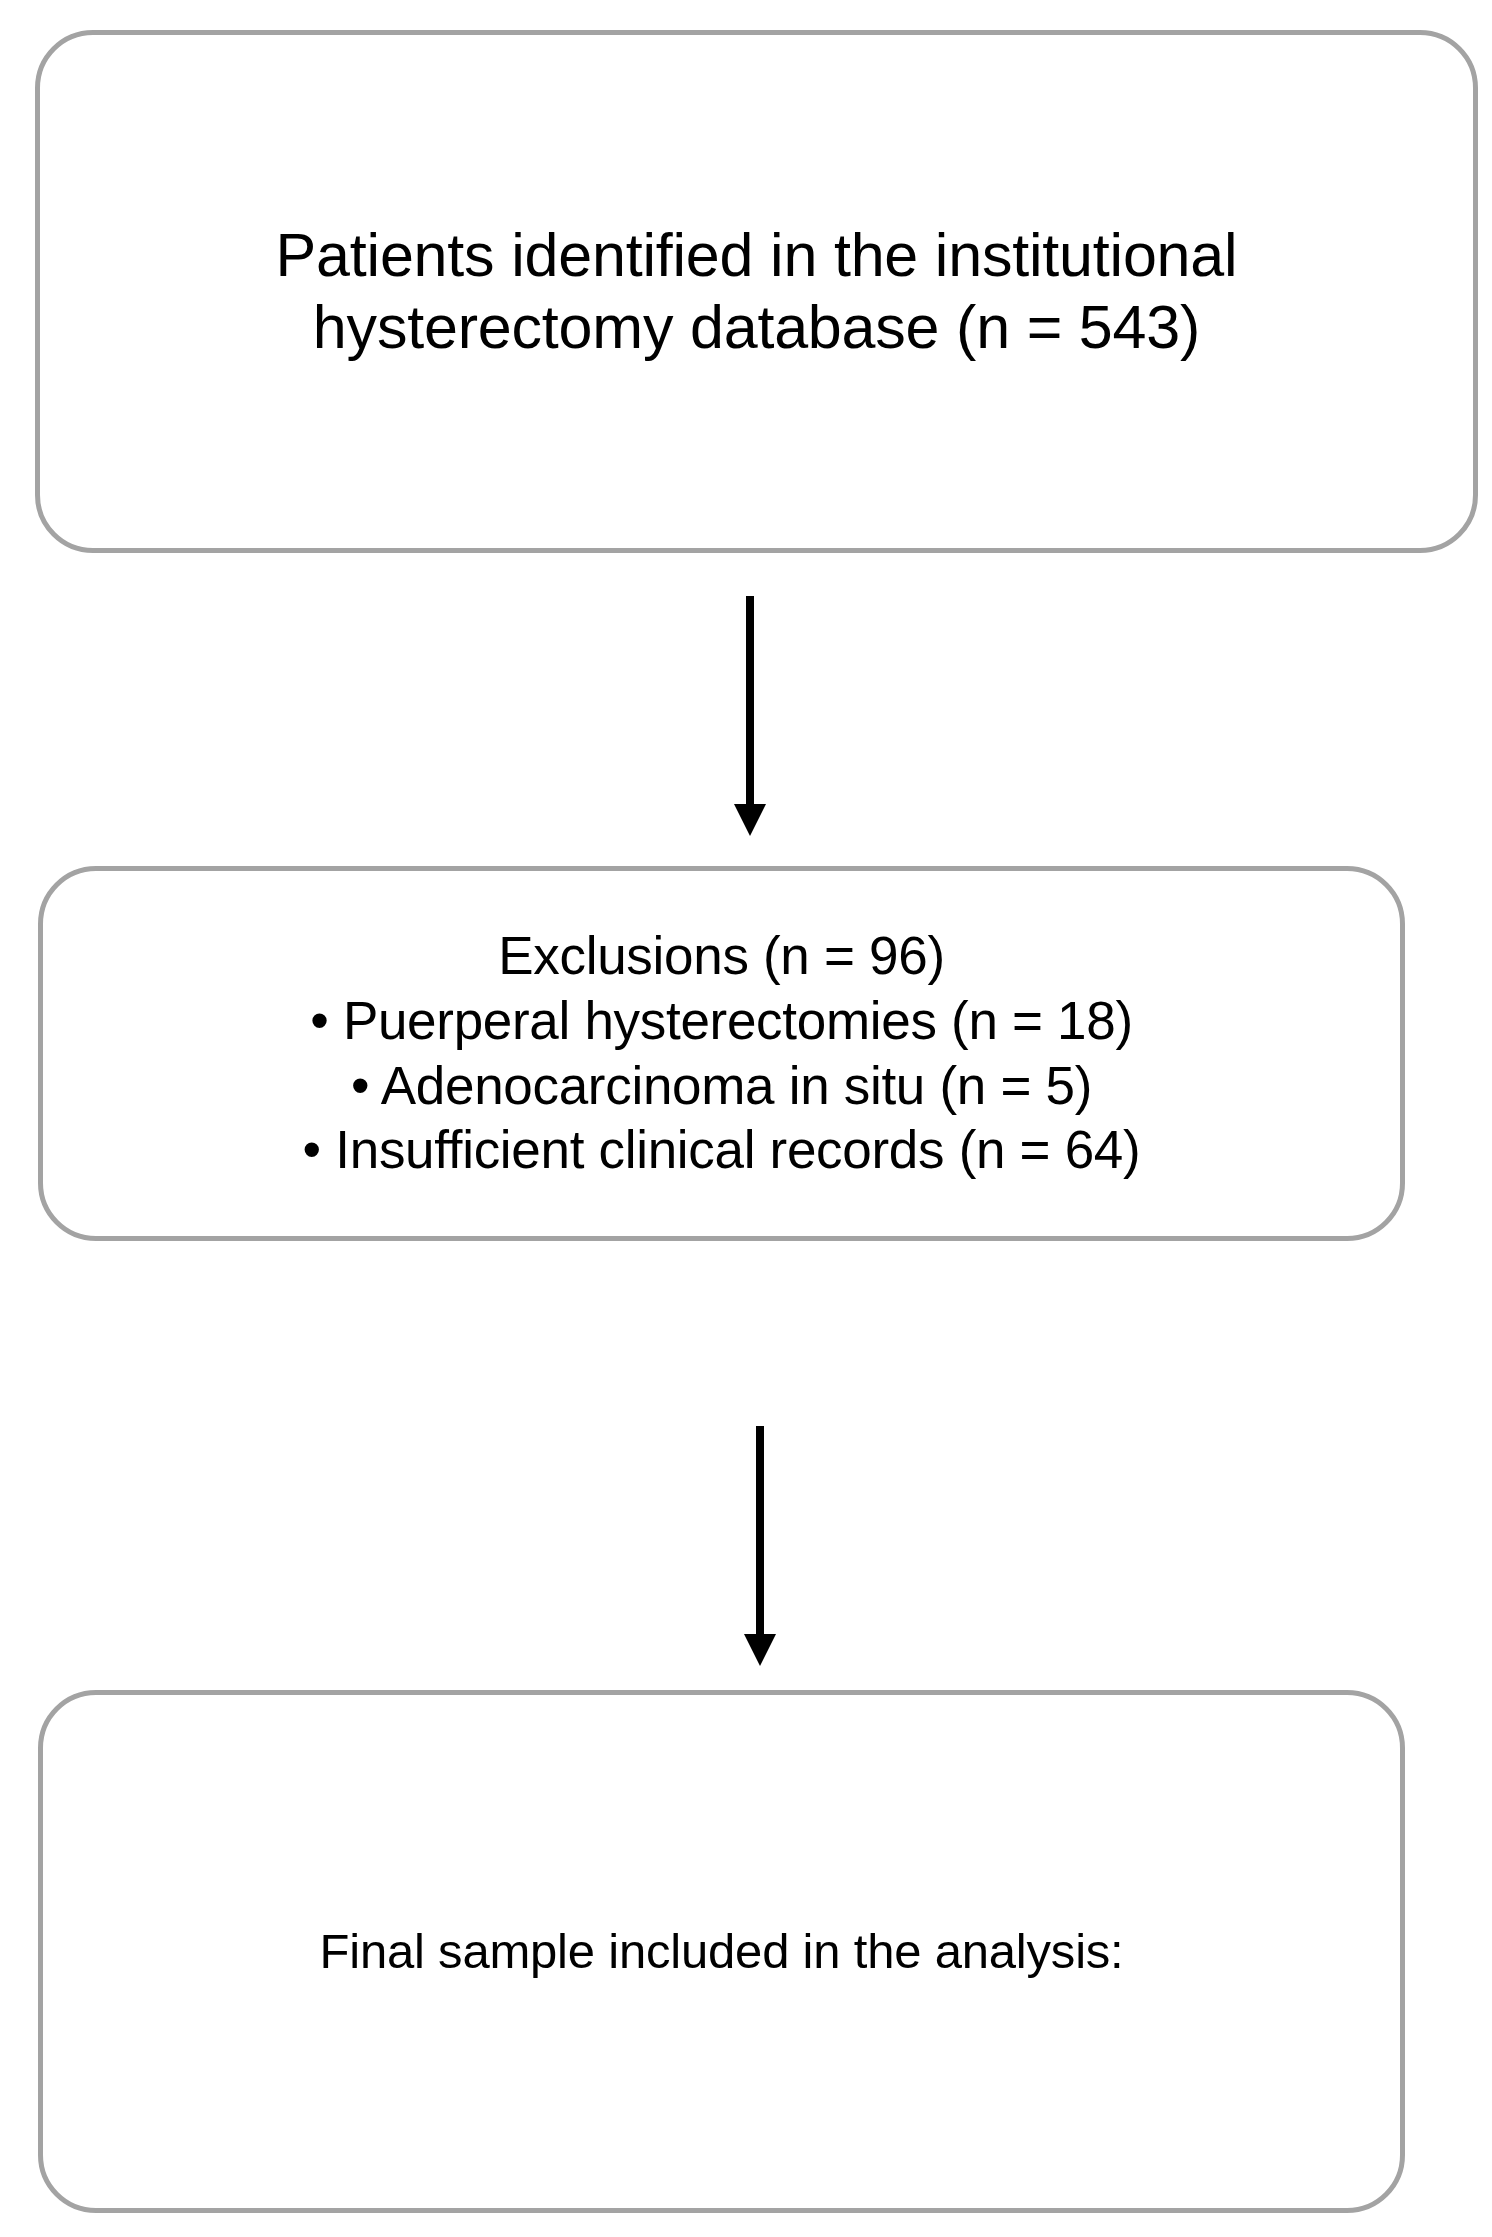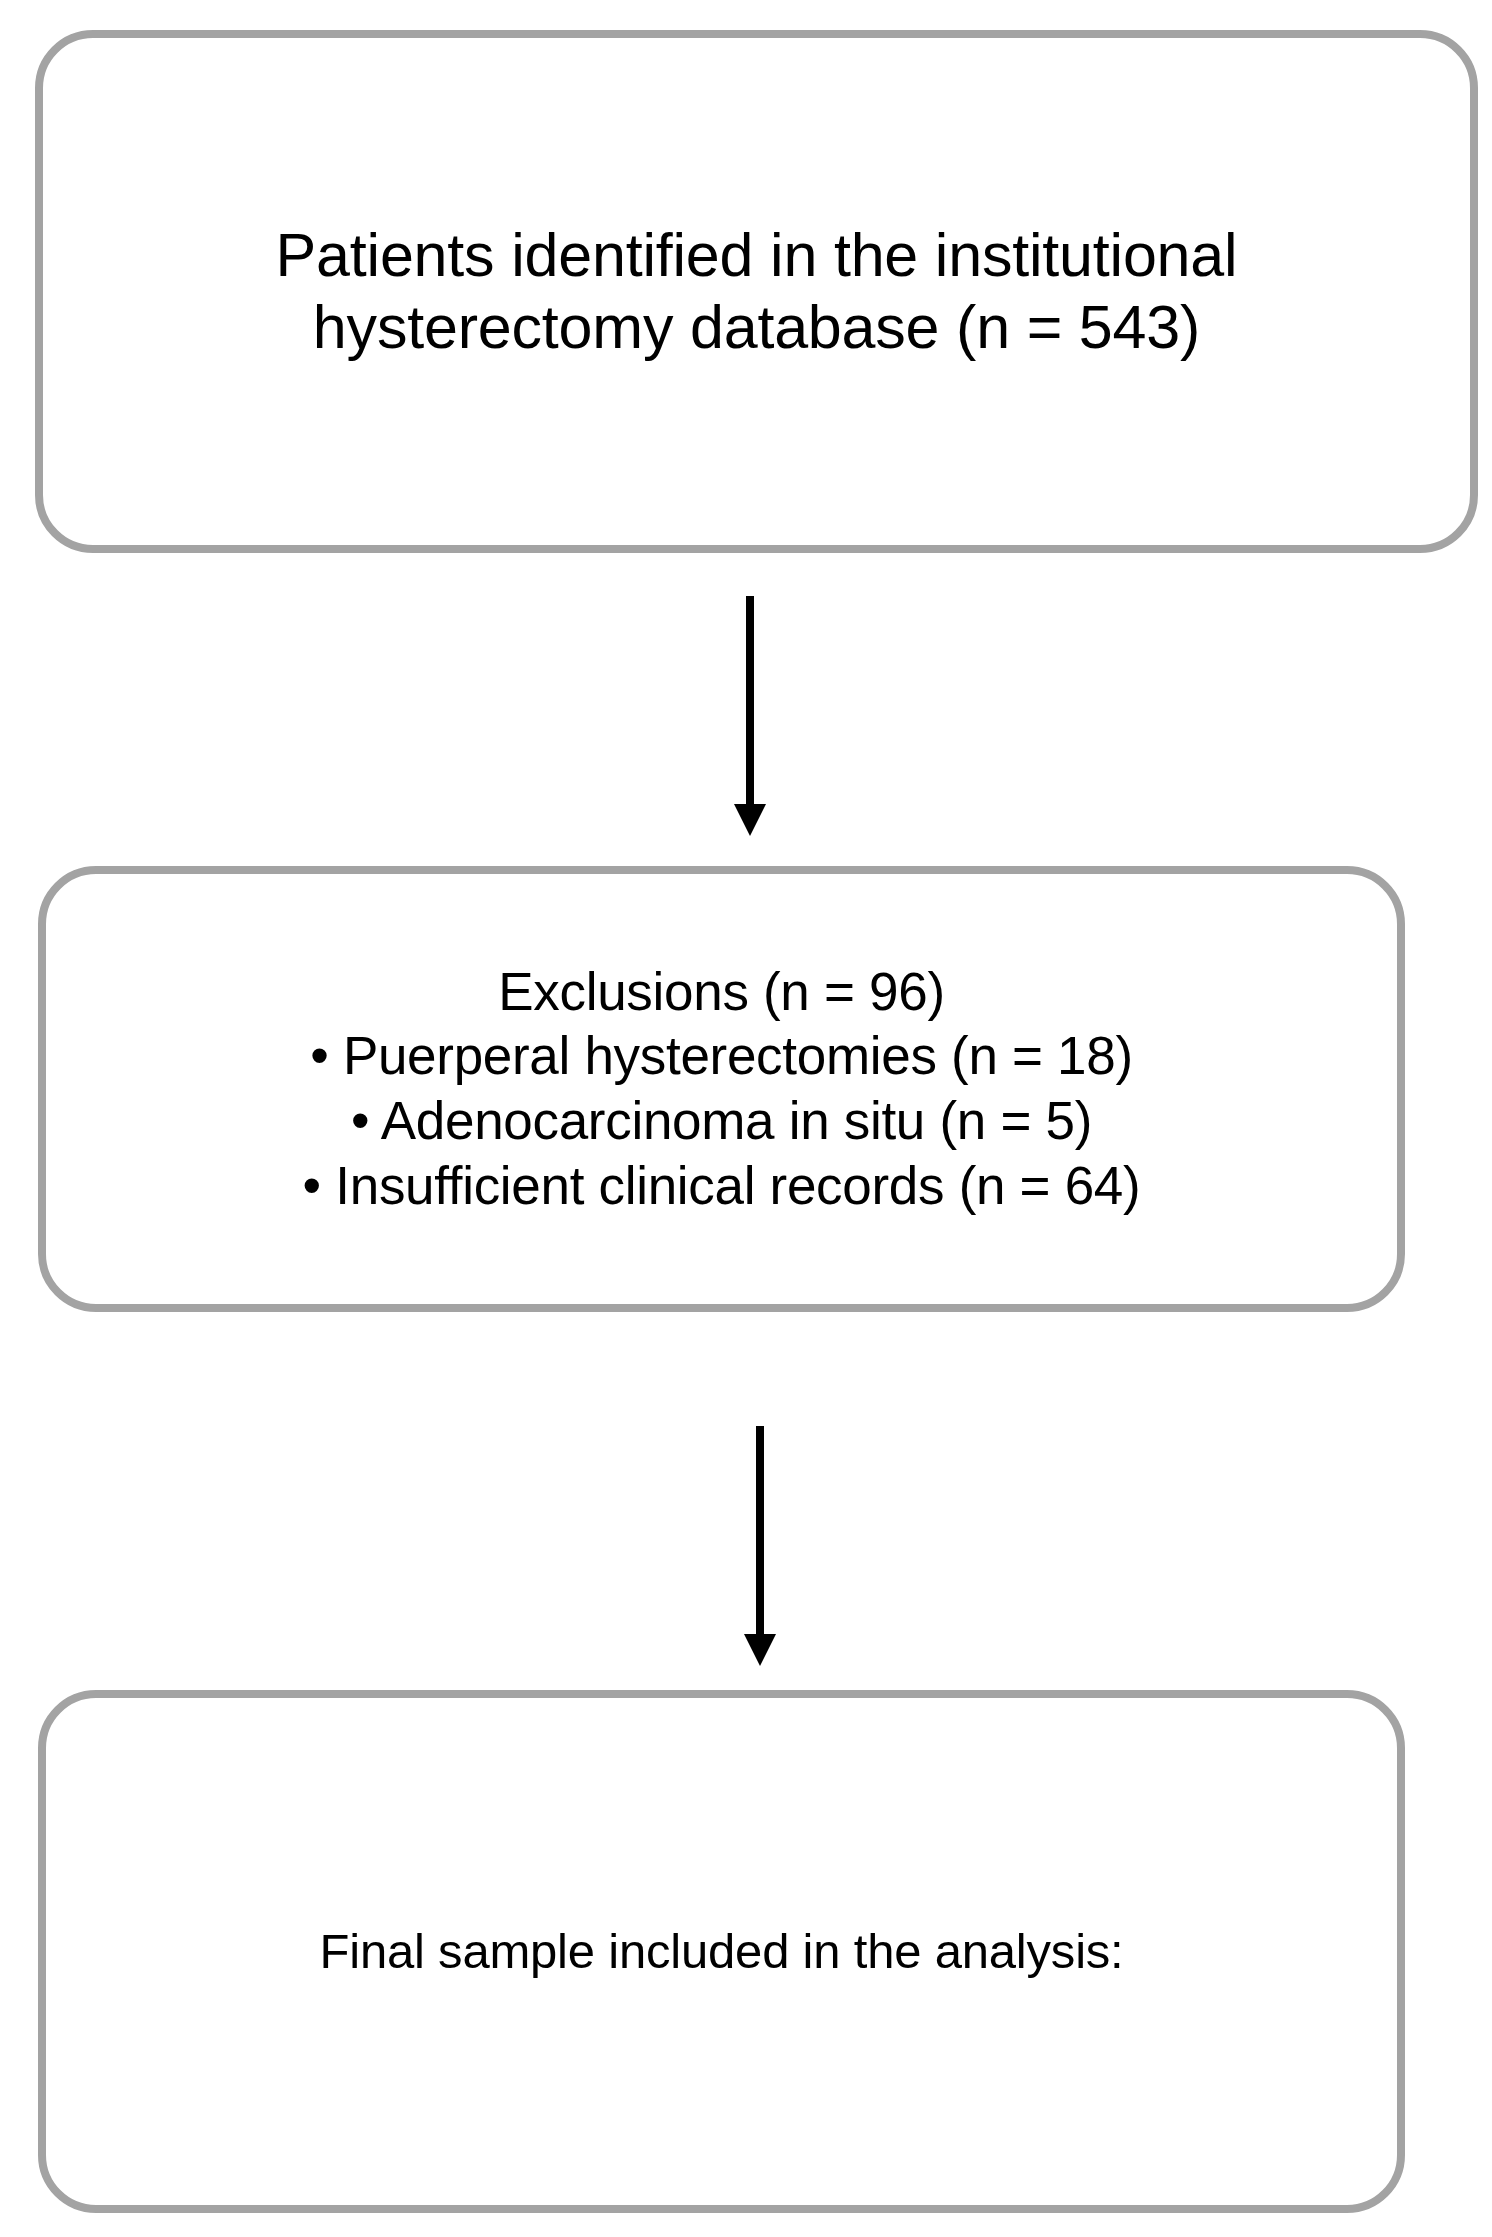--- a/index.html
+++ b/index.html
@@ -18,21 +18,21 @@
   #flowchart {
     position: relative;
     width: 1492px;
     height: 2237px;
     background: #ffffff;
   }
 
   .node-box {
     position: absolute;
     box-sizing: border-box;
-    border: 8px solid #a3a3a3;
+    border: 5px solid #a3a3a3;
     border-radius: 58px;
     background: #ffffff;
     display: flex;
     align-items: center;
     justify-content: center;
   }
 
   .node-text {
     width: 100%;
     text-align: center;
@@ -57,21 +57,21 @@
     font-size: 61px;
     line-height: 1.18;
     letter-spacing: -0.2px;
   }
 
   
   #box-exclusions {
     left: 38px;
     top: 866px;
     width: 1367px;
-    height: 446px;
+    height: 375px;
   }
   #box-exclusions .node-text {
     font-size: 53px;
     line-height: 1.22;
     letter-spacing: -0.3px;
   }
 
   
   #box-final {
     left: 38px;

